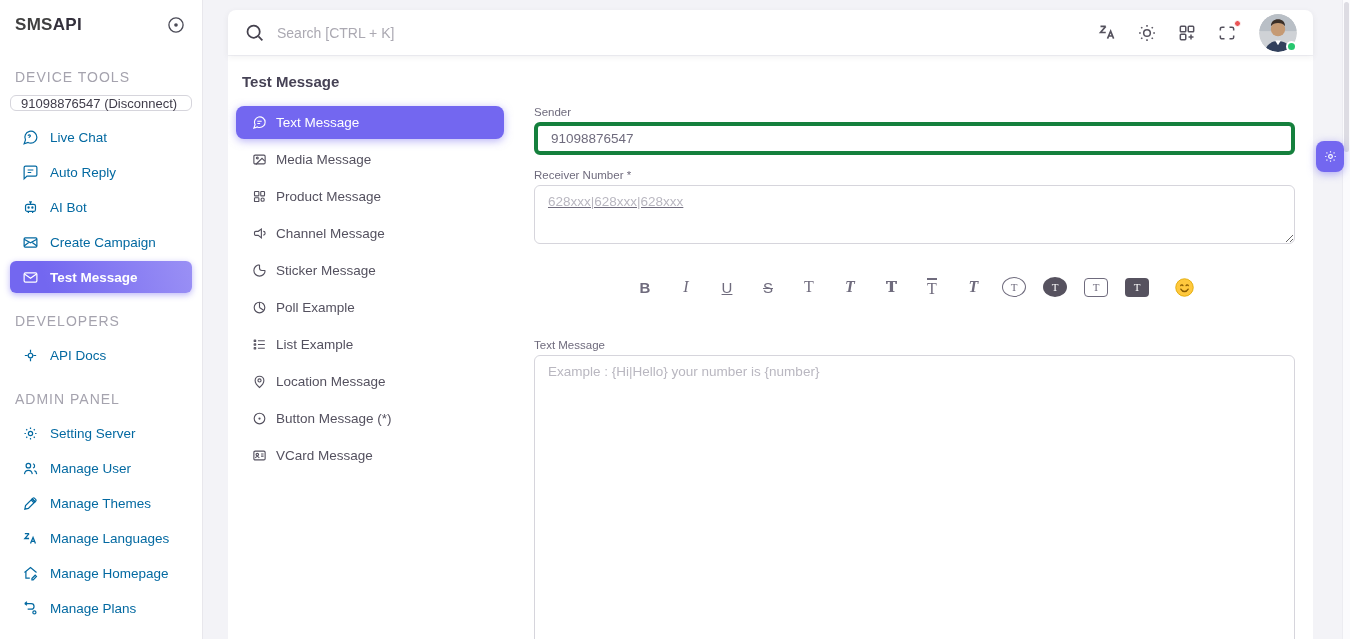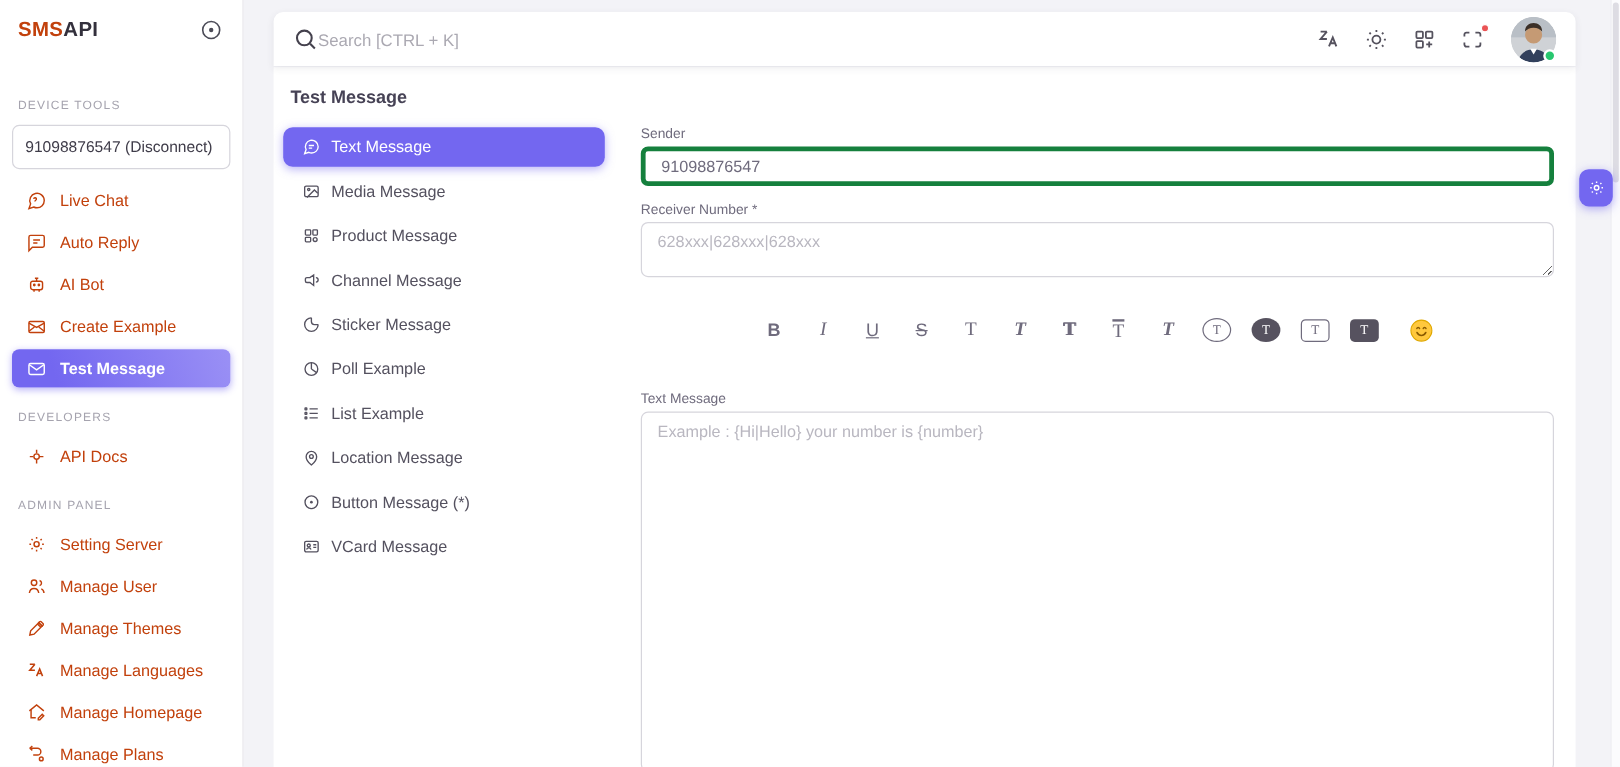--- a/index.html
+++ b/index.html
@@ -5,42 +5,42 @@
   * { margin:0; padding:0; box-sizing:border-box; }
   html,body { width:1350px; height:639px; overflow:hidden;
     font-family:"Liberation Sans", sans-serif; background:#f3f3f7; color:#5d596c; }
 
   
   .sidebar { position:absolute; left:0; top:0; bottom:0; width:203px;
     background:#fff; border-right:1px solid #e8e7ec; z-index:5; }
   .logo-row { display:flex; align-items:center; justify-content:space-between;
     padding:15px 16px 10px 15px; }
   .brand { font-size:17px; font-weight:800; letter-spacing:.3px; color:#33303c; }
-  .brand .accent { color:#c2410c; }
+  .brand .accent { color:#404040; }
   .collapse-toggle { width:20px; height:20px; color:#4b4b57; cursor:pointer; }
-  .section-label { font-size:10px; letter-spacing:1px; color:#a5a3ae;
-    text-transform:uppercase; margin:38px 15px 10px 15px; }
+  .section-label { font-size:14px; letter-spacing:1px; color:#a5a3ae;
+    text-transform:uppercase; margin:24px 15px 10px 15px; }
   .section-label.tight { margin-top:20px; }
-  .device-select { margin:4px 10px 10px 10px; height:37px; border:1px solid #d6d5dc;
+  .device-select { margin:4px 10px 10px 10px; height:16px; border:1px solid #d6d5dc;
     border-radius:6px; display:flex; align-items:center; padding:0 10px;
     font-size:13px; color:#3f3c49; background:#fff; cursor:pointer; }
   .nav-item { display:flex; align-items:center; gap:11px; margin:3px 10px;
-    padding:7px 11px; border-radius:6px; font-size:13.5px; color:#c2410c;
+    padding:7px 11px; border-radius:6px; font-size:13.5px; color:#0369a1;
     cursor:pointer; white-space:nowrap; }
   .nav-item svg { flex:0 0 auto; }
   .nav-item.active { background:linear-gradient(72deg,#7367f0 20%,#9a90f5 100%);
     color:#fff; font-weight:600; box-shadow:0 2px 6px rgba(115,103,240,.48); }
   .nicon { width:18px; height:18px; display:flex; align-items:center; justify-content:center; }
 
   
   .main { position:absolute; left:228px; right:37px; top:0; bottom:0; }
   .navbar { position:absolute; left:0; right:0; top:10px; height:45px; background:#fff;
     border-radius:8px 8px 0 0; display:flex; align-items:center; padding:0 16px;
     box-shadow:0 2px 6px rgba(60,60,80,.08); z-index:3; }
-  .search-wrap { display:flex; align-items:center; flex:1; cursor:text; }
+  .search-wrap { display:flex; align-items:center; gap:12px; flex:1; cursor:text; }
   .search-icon { width:21px; height:21px; color:#44414d; }
   .search-input { border:none; outline:none; font-size:14px; color:#5d596c; flex:1;
     font-family:"Liberation Sans", sans-serif; background:transparent; }
   .search-input::placeholder { color:#aba9b2; }
   .nav-actions { display:flex; align-items:center; gap:16px; }
   .nav-icon-btn { width:24px; height:24px; color:#55525e; position:relative;
     display:flex; align-items:center; justify-content:center; cursor:pointer; }
   .badge-dot { position:absolute; top:-1px; right:-2px; width:7px; height:7px;
     border-radius:50%; background:#ea5455; border:1px solid #fff; }
   .avatar-wrap { position:relative; width:38px; height:38px; cursor:pointer; margin-left:4px; }
@@ -65,21 +65,21 @@
   
   .form-col { flex:1; min-width:0; }
   .field-label { font-size:11.5px; color:#6f6b7d; margin-bottom:4px; }
   .text-input { width:100%; height:33px; border:4px solid #15803d; border-radius:6px;
     padding:0 13px; font-size:13.5px; color:#6f6b7d; outline:none;
     font-family:"Liberation Sans", sans-serif; }
   .area-input { width:100%; border:1px solid #d6d5dc; border-radius:6px;
     padding:8px 13px; font-size:13.5px; color:#6f6b7d; outline:none; resize:vertical;
     font-family:"Liberation Sans", sans-serif; }
   .area-input::placeholder, .text-input::placeholder { color:#b9b7c0; }
-  .receiver-area { height:46px; }
+  .receiver-area { height:59px;text-decoration:underline; }
   .message-area { height:300px; resize:none; }
   .mt14 { margin-top:14px; }
   .mt40 { margin-top:40px; }
 
   
   .fmt-toolbar { display:flex; justify-content:center; align-items:center; gap:17px;
     margin-top:27px; color:#6f6b7d; }
   .fmt-btn { min-width:24px; height:24px; display:flex; align-items:center;
     justify-content:center; cursor:pointer; font-size:16px; color:#6f6b7d;
     font-family:"Liberation Serif", serif; }
@@ -162,21 +162,21 @@
     <span>AI Bot</span>
   </div>
   <div class="nav-item">
     <span class="nicon">
         <svg width="17" height="17" viewBox="0 0 24 24" fill="none" stroke="currentColor" stroke-width="1.7">
           <path d="M3 7.5l9 5 9-5"></path>
           <path d="M21 7v10a1.5 1.5 0 0 1-1.5 1.5h-15A1.5 1.5 0 0 1 3 17V7a1.5 1.5 0 0 1 1.5-1.5h15A1.5 1.5 0 0 1 21 7z"></path>
           <path d="M3 17l6.5-5M21 17l-6.5-5"></path>
         </svg>
       </span>
-    <span>Create Example</span>
+    <span>Create Campaign</span>
   </div>
   <div class="nav-item active">
     <span class="nicon">
         <svg width="17" height="17" viewBox="0 0 24 24" fill="none" stroke="currentColor" stroke-width="1.7">
           <rect x="3" y="5.5" width="18" height="13" rx="2"></rect>
           <path d="M3.5 7l8.5 6 8.5-6"></path>
         </svg>
       </span>
     <span>Test Message</span>
   </div>

